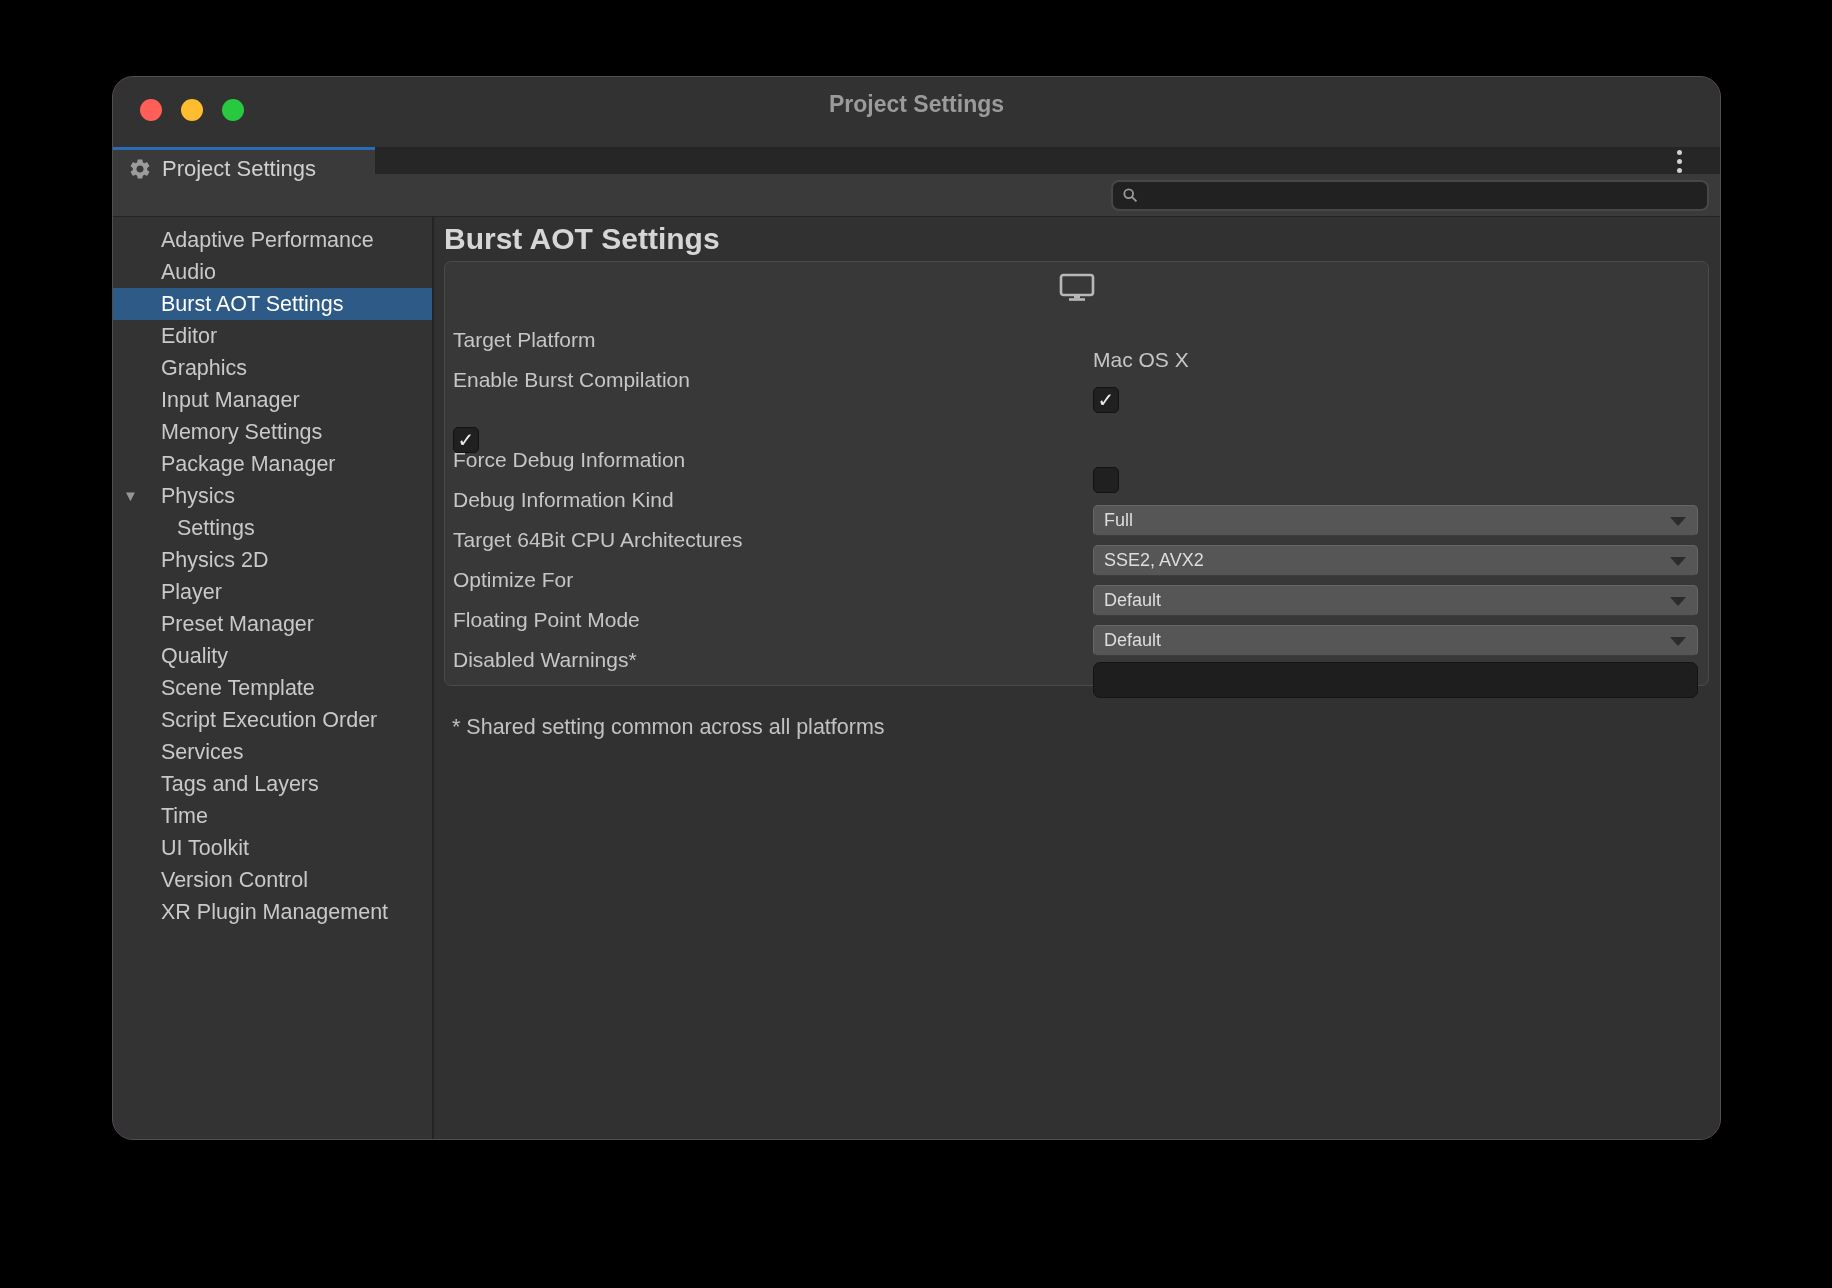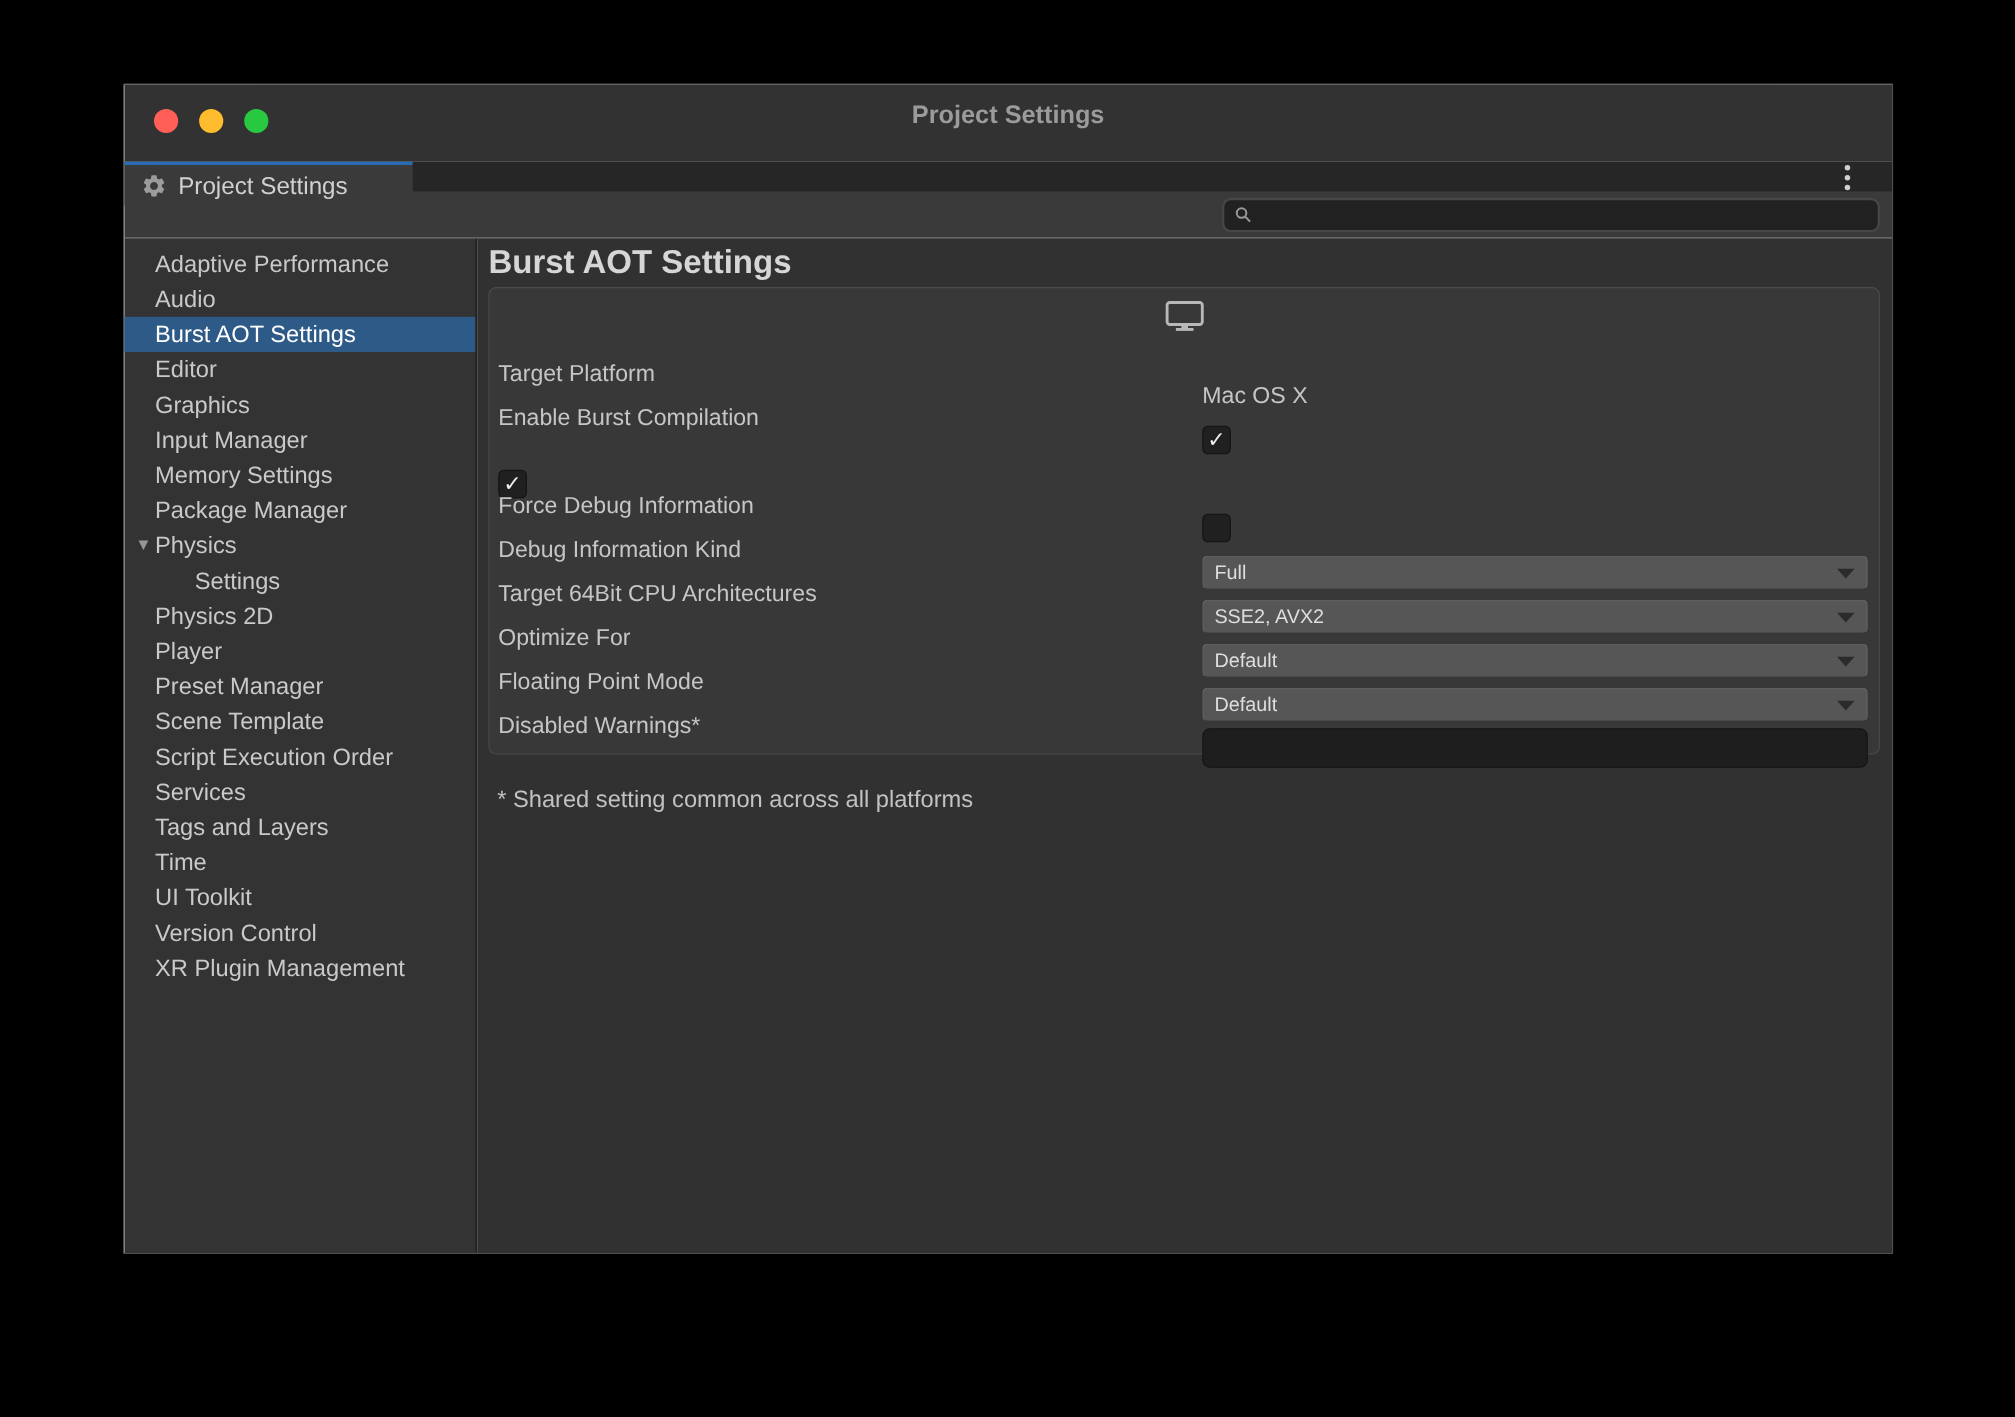--- a/index.html
+++ b/index.html
@@ -1,19 +1,19 @@
 <!DOCTYPE html>
 <html><head>
 <meta charset="utf-8">
 <style>
   * { margin:0; padding:0; box-sizing:border-box; }
   html,body { width:1832px; height:1288px; background:#000; font-family:"Liberation Sans","DejaVu Sans",sans-serif; overflow:hidden; }
 
   .window { position:absolute; left:112px; top:76px; width:1609px; height:1064px;
-            background:#ffffff; border:1px solid #4f4f4f; border-radius:1px; overflow:hidden; }
+            background:#701a75; border:1px solid #4f4f4f; border-radius:21px; overflow:hidden; }
 
   
   .titlebar { position:relative; height:70px; background:#323232; }
   .traffic { position:absolute; left:27px; top:97px; display:flex; gap:19px; }
   .traffic { top:22px; }
   .light { width:22px; height:22px; border-radius:50%; }
   .win-title { position:absolute; left:0; right:0; top:14px; text-align:center;
                font-size:23px; font-weight:bold; color:#9b9b9b; }
 
   
@@ -29,21 +29,21 @@
   .kebab i { width:5px; height:5px; border-radius:50%; background:#cfcfcf; }
   .searchbox { position:absolute; right:11px; top:33px; width:598px; height:31px;
                background:#212121; border:2px solid #474747; border-radius:8px;
                display:flex; align-items:center; padding-left:9px; }
   .searchbox input { background:transparent; border:none; outline:none; color:#ddd;
                      font-size:19px; flex:1; font-family:inherit; margin-left:6px; }
 
   
   .content { display:flex; height:925px; border-top:1px solid #242424; }
   .sidebar { width:321px; background:#333333; border-right:2px solid #242424; padding-top:7px; }
-  .side-item { position:relative; height:32px; line-height:32px; padding-left:28px;
+  .side-item { position:relative; height:32px; line-height:32px; padding-left:48px;
                font-size:21.5px; color:#c9c9c9; white-space:nowrap; cursor:default; }
   .side-item.selected { background:#2e5a87; color:#ffffff; }
   .side-item.indent { padding-left:64px; }
   .side-item .tri { position:absolute; left:10px; top:0; font-size:15px; color:#969696; }
 
   .main { flex:1; position:relative; background:#313131; }
   .page-title { position:absolute; left:10px; top:5px; font-size:30px; font-weight:bold; color:#d6d6d6; }
 
   .panel { position:absolute; left:10px; right:11px; top:44px; height:425px;
            background:#383838; border:1px solid #4a4a4a; border-radius:7px; }
@@ -114,20 +114,21 @@
         <div class="side-item"><span>Editor</span></div>
         <div class="side-item"><span>Graphics</span></div>
         <div class="side-item"><span>Input Manager</span></div>
         <div class="side-item"><span>Memory Settings</span></div>
         <div class="side-item"><span>Package Manager</span></div>
         <div class="side-item"><span class="tri">▼</span><span>Physics</span></div>
         <div class="side-item indent"><span>Settings</span></div>
         <div class="side-item"><span>Physics 2D</span></div>
         <div class="side-item"><span>Player</span></div>
         <div class="side-item"><span>Preset Manager</span></div>
+        <div class="side-item"><span>Quality</span></div>
         <div class="side-item"><span>Scene Template</span></div>
         <div class="side-item"><span>Script Execution Order</span></div>
         <div class="side-item"><span>Services</span></div>
         <div class="side-item"><span>Tags and Layers</span></div>
         <div class="side-item"><span>Time</span></div>
         <div class="side-item"><span>UI Toolkit</span></div>
         <div class="side-item"><span>Version Control</span></div>
         <div class="side-item"><span>XR Plugin Management</span></div>
       </div>
 

